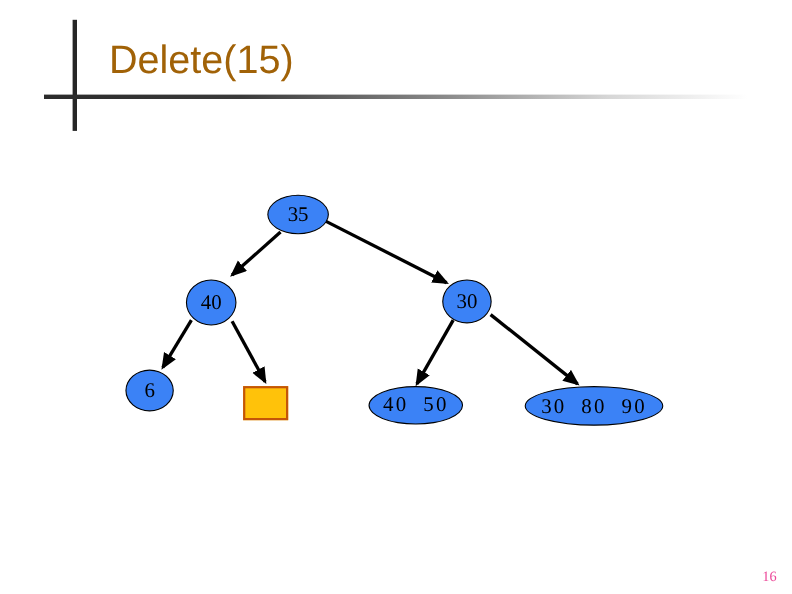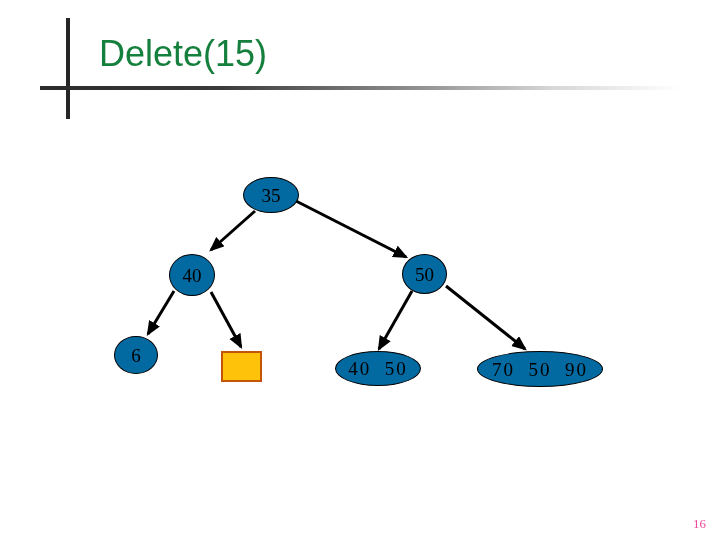--- a/index.html
+++ b/index.html
@@ -32,21 +32,21 @@
     width: 640px;
     height: 4px;
     background: linear-gradient(to right, #2b2b2b 0%, #3a3a3a 28%, #8d8d8d 58%, #d6d6d6 80%, #ffffff 100%);
   }
   #slide-title {
     position: absolute;
     left: 99px;
     top: 32px;
     font-size: 36px;
     line-height: 44px;
-    color: #15803d;
+    color: #a16207;
     letter-spacing: 0px;
     white-space: nowrap;
   }
 
   
   #tree-canvas {
     position: absolute;
     left: 0;
     top: 0;
     width: 720px;
@@ -60,21 +60,21 @@
     height: 540px;
     pointer-events: none;
   }
 
   .node {
     position: absolute;
     box-sizing: border-box;
     display: flex;
     align-items: center;
     justify-content: center;
-    background: #0369a1;
+    background: #3b82f6;
     border: 1.6px solid #000000;
     border-radius: 50%;
     color: #000000;
     font-family: "Liberation Serif", serif;
     font-size: 19px;
     line-height: 1;
     white-space: pre;
   }
 
   #node-35  { left: 243px; top: 177px; width: 56px;  height: 36px; }
@@ -133,27 +133,27 @@
 
       <line x1="412" y1="291" x2="379" y2="349" stroke="#000000" stroke-width="3" marker-end="url(#arrowhead)"></line>
 
       <line x1="446" y1="286" x2="525" y2="349" stroke="#000000" stroke-width="3" marker-end="url(#arrowhead)"></line>
     </svg>
 
     <div class="node" id="node-35">35</div>
 
     <div class="node" id="node-20">40</div>
 
-    <div class="node" id="node-60">50</div>
+    <div class="node" id="node-60">30</div>
 
     <div class="node" id="node-6">6</div>
 
     <div id="node-empty"></div>
 
     <div class="node" id="node-40-50">40  50</div>
 
-    <div class="node" id="node-70-80-90">70  50  90</div>
+    <div class="node" id="node-70-80-90">30  80  90</div>
 
   </div>
 
   <div id="page-number">16</div>
 
 </div>
 
 </body></html>

